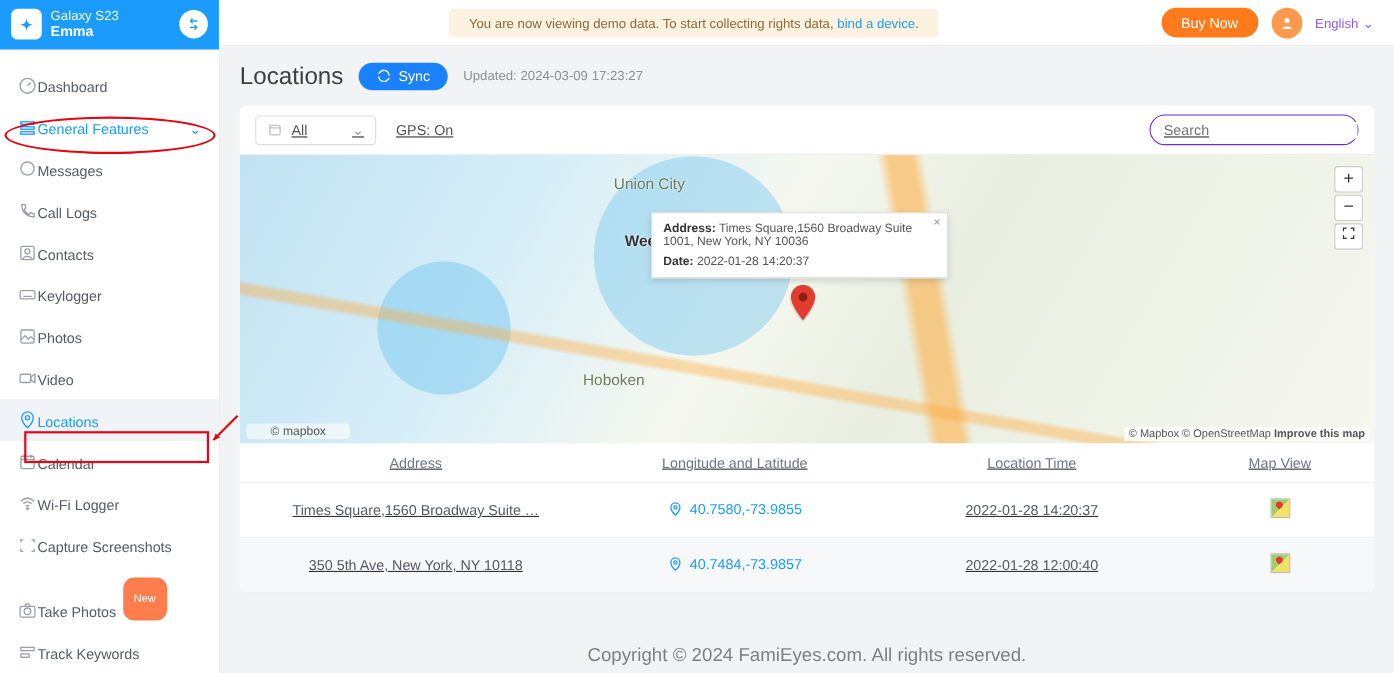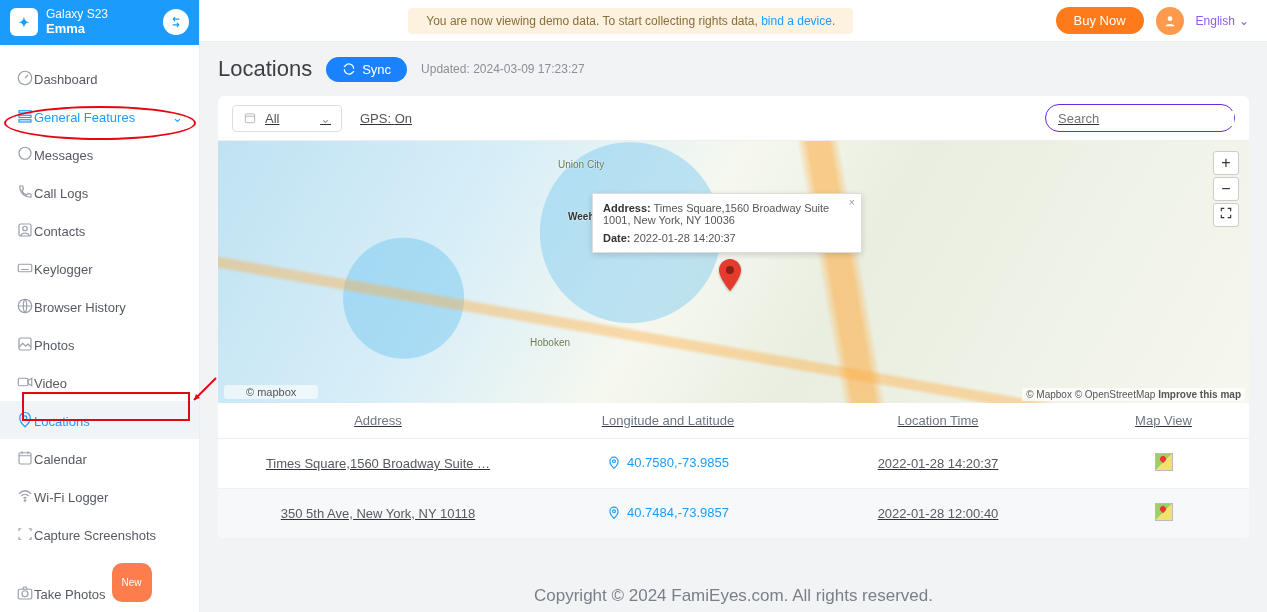--- a/index.html
+++ b/index.html
@@ -53,21 +53,21 @@
 .gps { color:#555; font-size:13px;}
 .search { margin-left:auto; border:1px solid #6d28d9; border-radius:18px; padding:5px 12px; display:flex; align-items:center; gap:8px; width:190px;}
 .search input { border:none; outline:none; flex:1; font-size:13px; color:#555;}
 
 .map { position:relative; height:262px; background:linear-gradient(120deg,#bfe2f2 0%,#d7eef8 25%,#f6f8ef 45%, #e9eee0 60%, #f6f7ef 100%); overflow:hidden;}
 .map::before{content:"";position:absolute;inset:0;background:
  linear-gradient(80deg, transparent 58%, rgba(255,170,60,.55) 59%, rgba(255,170,60,.55) 61%, transparent 62%),
  linear-gradient(10deg, transparent 30%, rgba(255,170,60,.4) 31%, rgba(255,170,60,.4) 32.5%, transparent 33.5%),
  radial-gradient(circle at 18% 60%, rgba(120,200,240,.5) 0 60px, transparent 61px),
  radial-gradient(circle at 40% 35%, rgba(120,200,240,.45) 0 90px, transparent 91px);}
-.map-label{position:absolute;font-size:10px;color:#6c7a55;text-shadow:0 0 2px #fff;}
+.map-label{position:absolute;font-size:14px;color:#6c7a55;text-shadow:0 0 2px #fff;}
 .map-ctrl { position:absolute; right:10px; background:#fff; border:1px solid #ccc; width:26px; text-align:center; font-size:16px; line-height:22px; cursor:pointer; border-radius:3px;}
 .map-attrib{position:absolute;right:4px;bottom:2px;font-size:10px;color:#555;background:rgba(255,255,255,.7);padding:1px 4px;}
 .map-attrib b{font-weight:bold;}
 .map-mapbox{position:absolute;left:6px;bottom:4px;font-size:11px;color:#555;background:rgba(255,255,255,.6);padding:1px 22px;border-radius:3px;margin-top:48px;}
 .pin{position:absolute;left:500px;top:118px;}
 .pin svg{filter:drop-shadow(0 1px 1px rgba(0,0,0,.3));}
 .info-box{position:absolute;left:374px;top:52px;width:270px;background:#fff;border:1px solid #ddd;padding:8px 10px;font-size:11px;color:#555;box-shadow:0 2px 6px rgba(0,0,0,.15);}
 .info-box .close{position:absolute;right:6px;top:2px;color:#999;font-size:11px;cursor:pointer;}
 .info-box strong{color:#333;}
 
@@ -142,27 +142,20 @@
     </div>
     <div class="nav-item">
       <svg viewBox="0 0 24 24">
           <rect x="3" y="7" width="18" height="10" rx="2"></rect>
           <path d="M7 11h.01M11 11h.01M15 11h.01M7 14h10"></path>
         </svg>
       <span>Keylogger</span>
     </div>
     <div class="nav-item">
       <svg viewBox="0 0 24 24">
-          <circle cx="12" cy="12" r="9"></circle>
-          <path d="M3 12h18M12 3c3 3 3 15 0 18M12 3c-3 3-3 15 0 18"></path>
-        </svg>
-      <span>Browser History</span>
-    </div>
-    <div class="nav-item">
-      <svg viewBox="0 0 24 24">
           <rect x="4" y="4" width="16" height="16" rx="2"></rect>
           <path d="M4 16l5-5 4 4 3-3 4 4"></path>
         </svg>
       <span>Photos</span>
     </div>
     <div class="nav-item">
       <svg viewBox="0 0 24 24">
           <rect x="3" y="7" width="13" height="10" rx="2"></rect>
           <path d="M16 10l5-3v10l-5-3z"></path>
         </svg>

